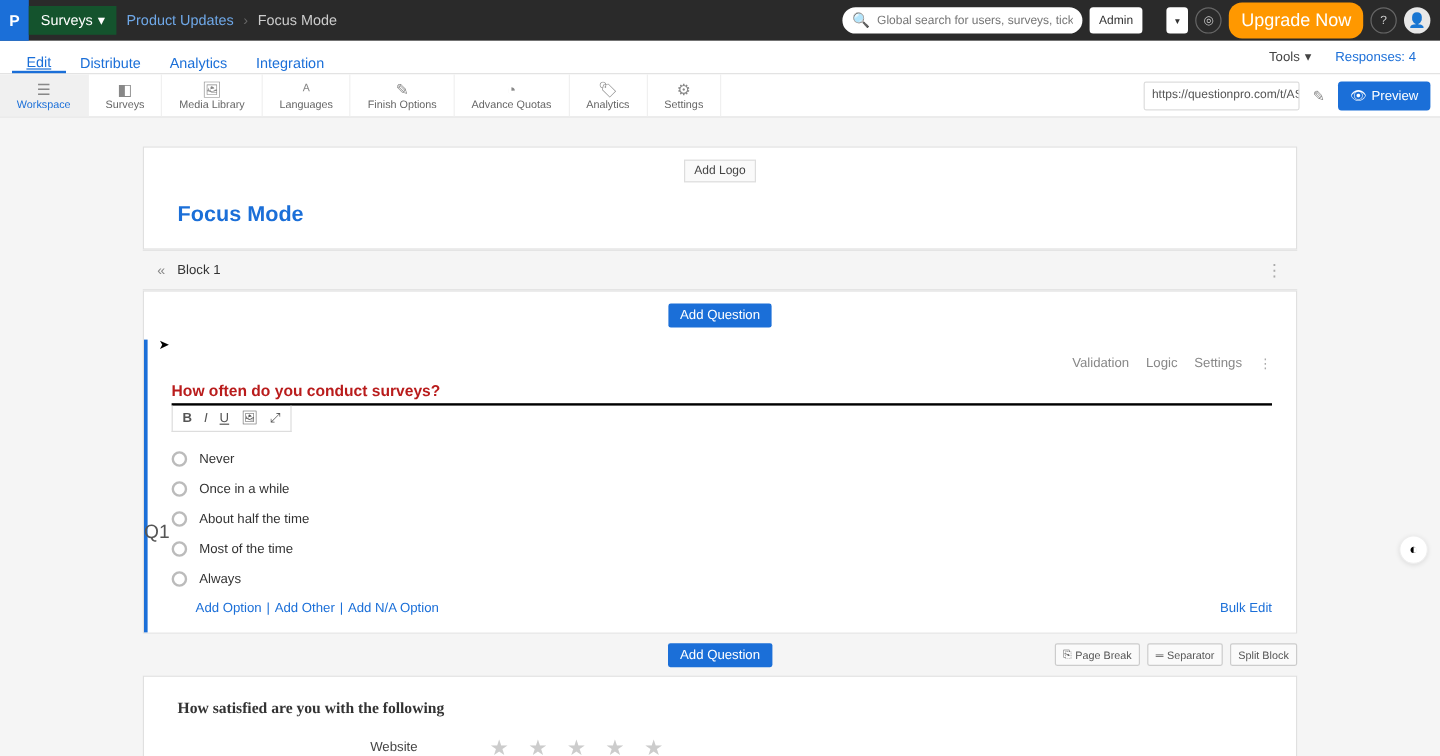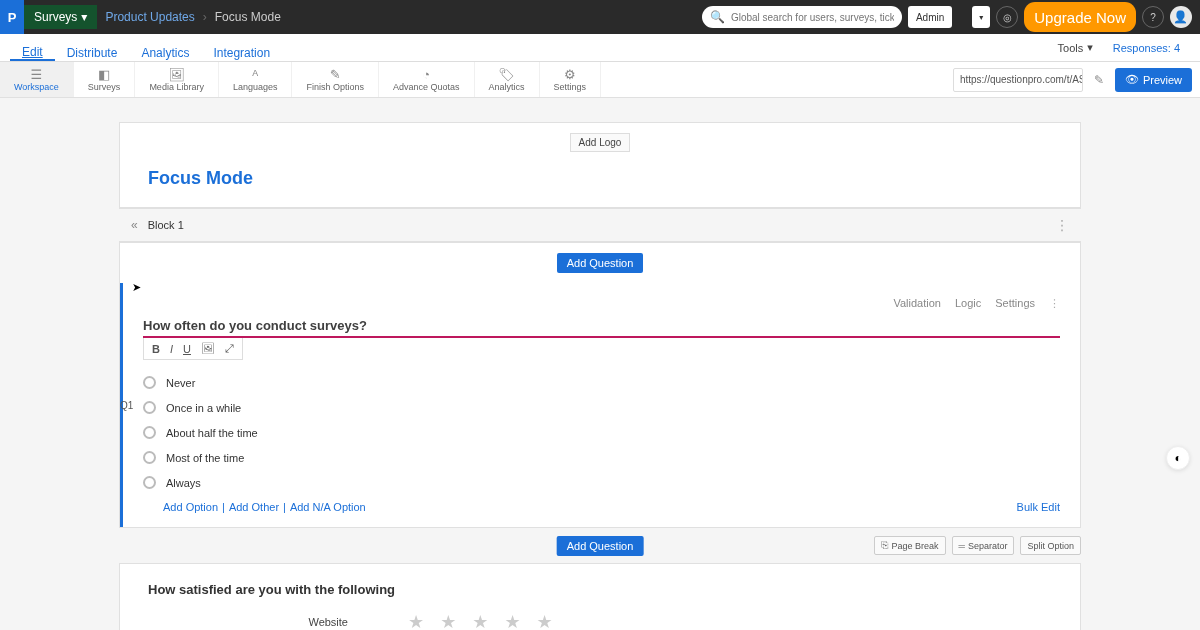--- a/index.html
+++ b/index.html
@@ -48,45 +48,45 @@
 .block-collapse { color: #888; font-size: 12px; }
 .block-title { font-size: 11px; color: #333; }
 .block-menu { margin-left: auto; color: #aaa; font-size: 14px; }
 
 .add-q-row { text-align: center; padding: 10px 0; }
 .add-q-btn { display: inline-block; background: #1b6fd8; color: #fff; font-size: 11px; padding: 4px 10px; border-radius: 2px; }
 
 .qcard { border-left: 3px solid #1b6fd8; padding: 14px 20px 14px 20px; background: #fff; }
 .q-tools { display: flex; justify-content: flex-end; gap: 14px; color: #888; font-size: 11px; margin-bottom: 8px; }
 .q-tools span { cursor: pointer; }
-.q-text { font-size: 13px; font-weight: 600; color: #404040; border-bottom: 2px solid #be185d; padding-bottom: 3px; }
+.q-text { font-size: 13px; font-weight: 600; color: #b91c1c; border-bottom: 2px solid #000000; padding-bottom: 3px; }
 .rte-bar { display: flex; gap: 10px; border: 1px solid #ddd; border-top: none; padding: 4px 8px; margin-bottom: 10px; width: fit-content; color: #555; font-size: 11px; align-items: center; }
 .rte-bar span { cursor: pointer; }
 
 .option-row { display: flex; align-items: center; gap: 10px; padding: 6px 0; }
 .radio-circle { width: 13px; height: 13px; border: 2px solid #bbb; border-radius: 50%; }
 .option-label { font-size: 11px; color: #333; text-align: right; }
 
 .option-actions { padding: 6px 0 0 20px; font-size: 11px; display: flex; align-items: center; }
 .link-a { color: #1b6fd8; cursor: pointer; }
 .link-sep { color: #1b6fd8; padding: 0 4px; }
 .bulk-edit { margin-left: auto; color: #1b6fd8; cursor: pointer; padding-left: 47px; }
 
 .block-tools-row { display: flex; align-items: center; padding: 8px 0; position: relative; }
 .block-tools-center { position: absolute; left: 50%; transform: translateX(-50%); }
 .block-tools-right { margin-left: auto; display: flex; gap: 6px; }
 .chip-btn { border: 1px solid #ccc; background: #fafafa; font-size: 9px; color: #555; padding: 3px 6px; border-radius: 2px; display: flex; align-items: center; gap: 3px; }
 
 .q3 { padding: 18px 28px 0; }
-.q3-title { font-size: 13px; font-weight: 600; color: #333; }
+.q3-title { font-size: 13px; font-weight: 600; color: #333; font-family: Liberation Serif, serif; }
 .matrix-row { display: flex; align-items: center; padding-top: 14px; gap: 60px; text-align: right; }
 .matrix-label { font-size: 11px; color: #444; width: 200px; }
 .stars { display: flex; gap: 16px; color: #ccc; font-size: 18px; }
 
-.q-id { position: absolute; left: 120px; font-size: 10px; color: #555; }
+.q-id { position: absolute; left: 120px; font-size: 16px; color: #555; margin-top: 35px; }
 .q1id { top: 302px; }
 
 .cursor { position: absolute; left: 132px; top: 183px; font-size: 11px; }
 
 .floating-badge { position: absolute; right: 10px; bottom: 160px; width: 24px; height: 24px; border-radius: 50%; background: #fff; border: 1px solid #eee; box-shadow: 0 1px 4px rgba(0,0,0,0.1); display: flex; align-items: center; justify-content: center; font-size: 12px; }
 </style>
 </head>
 <body>
 
 <div class="topbar">
@@ -246,21 +246,21 @@
       <div class="block-tools-right">
         <span class="chip-btn">
           <span>⎘</span>
           <span>Page Break</span>
         </span>
         <span class="chip-btn">
           <span>═</span>
           <span>Separator</span>
         </span>
         <span class="chip-btn">
-          <span>Split Option</span>
+          <span>Split Block</span>
         </span>
       </div>
     </div>
 
     <div class="survey-card q3">
       <div class="q3-title">How satisfied are you with the following</div>
       <div class="matrix-row">
         <div class="matrix-label">Website</div>
         <div class="stars">
           <span>★</span>

